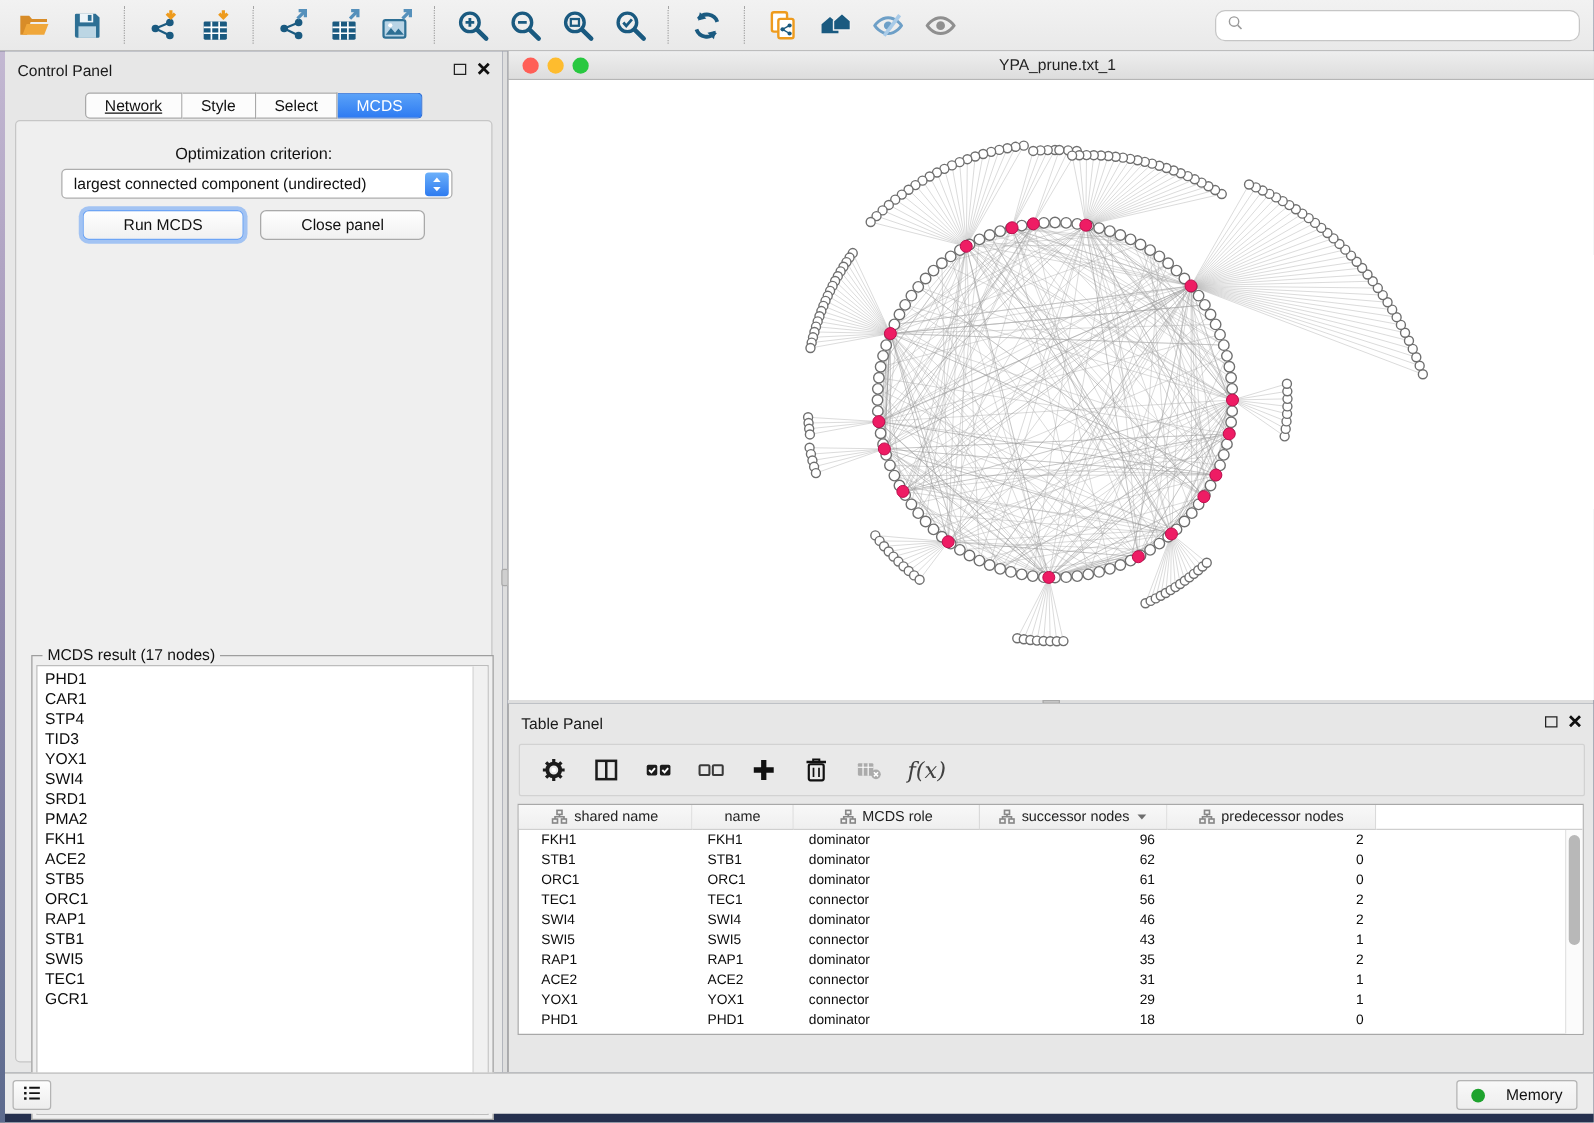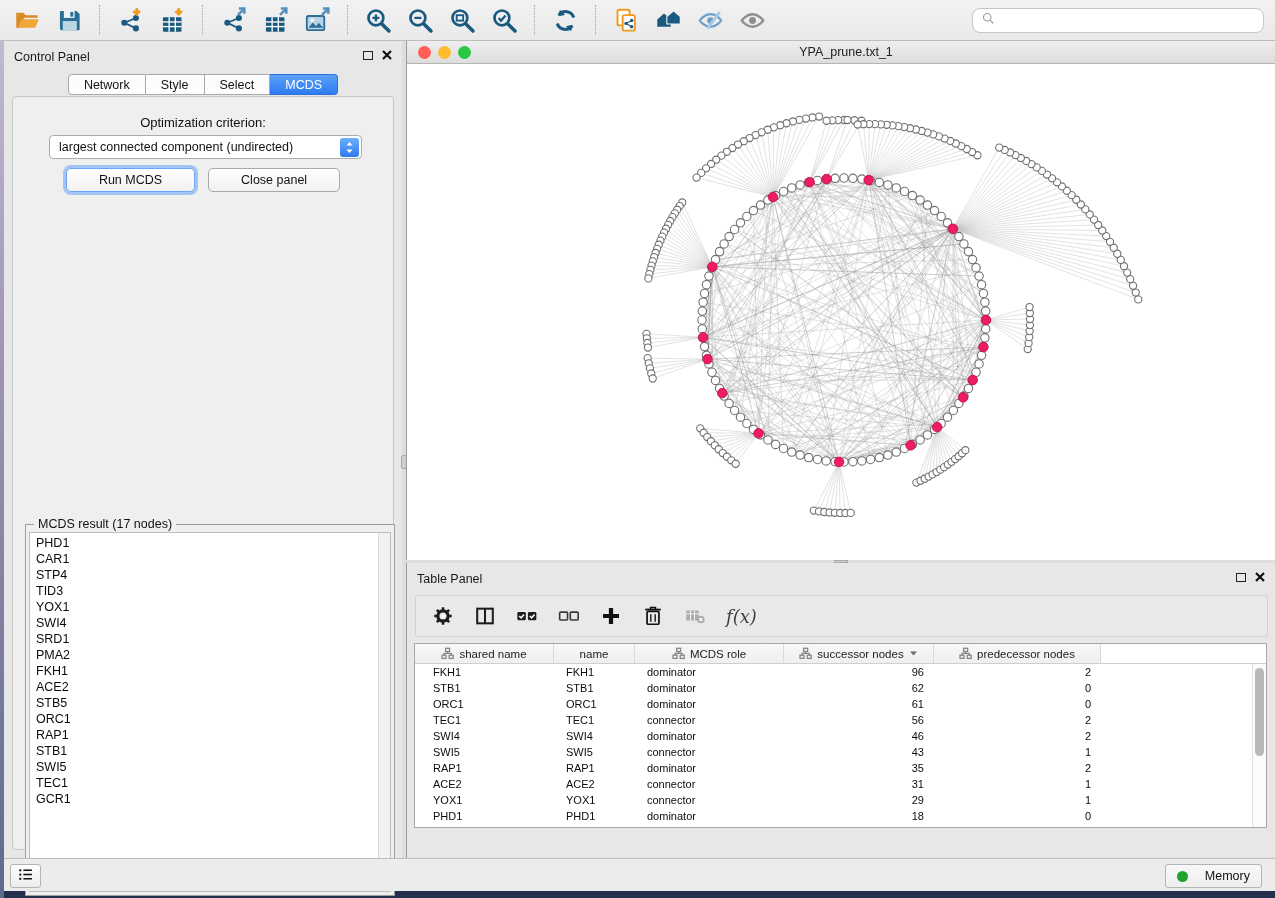--- a/index.html
+++ b/index.html
@@ -34,21 +34,21 @@
     background:#e7e7e7; }
   .panel-header { position:relative; height:30px; }
   .panel-title { position:absolute; left:10px; top:9px; font-size:12.5px; color:#1a1a1a; }
   .panel-hdr-icons { position:absolute; right:10px; top:9px; display:flex; gap:9px; align-items:center; }
   .float-box { width:10px; height:9px; border:1.5px solid #222; background:transparent; }
   .close-x svg { width:10px; height:10px; display:block; }
 
   .ctrl-tabs { position:absolute; left:0; top:33px; width:100%; display:flex; justify-content:center; }
   .seg-tab { height:21px; padding:0 15px; font-size:12.5px; display:flex; align-items:center;
     background:#fcfcfc; border:1px solid #a9a9a9; border-left:none; color:#111; cursor:default; }
-  .seg-tab:first-child { border-left:1px solid #a9a9a9; border-radius:4px 0 0 4px; }
+  .seg-tab:first-child { border-left:1px solid #a9a9a9; border-radius:4px 0 0 4px;text-decoration:underline; }
   .seg-tab:last-child { border-radius:0 4px 4px 0; }
   .seg-tab.active { background:linear-gradient(180deg,#5aa2f8,#2e7bf2); color:#fff; border-color:#2e6fd8; }
 
   .ctrl-content { position:absolute; left:8px; top:55px; width:382px; height:754px;
     background:#efefef; border:1px solid #c6c6c6; border-radius:4px; }
   .opt-label { position:absolute; left:0; top:18px; width:100%; text-align:center; font-size:13px; color:#111; }
   .criterion { position:absolute; left:36px; top:38px; width:313px; height:24px; background:#fff;
     border:1px solid #adadad; border-radius:4px; display:flex; align-items:center;
     font-size:12.5px; padding-left:9px; }
   .criterion .stepper { position:absolute; right:2px; top:2px; width:19px; height:19px; border-radius:3px;

